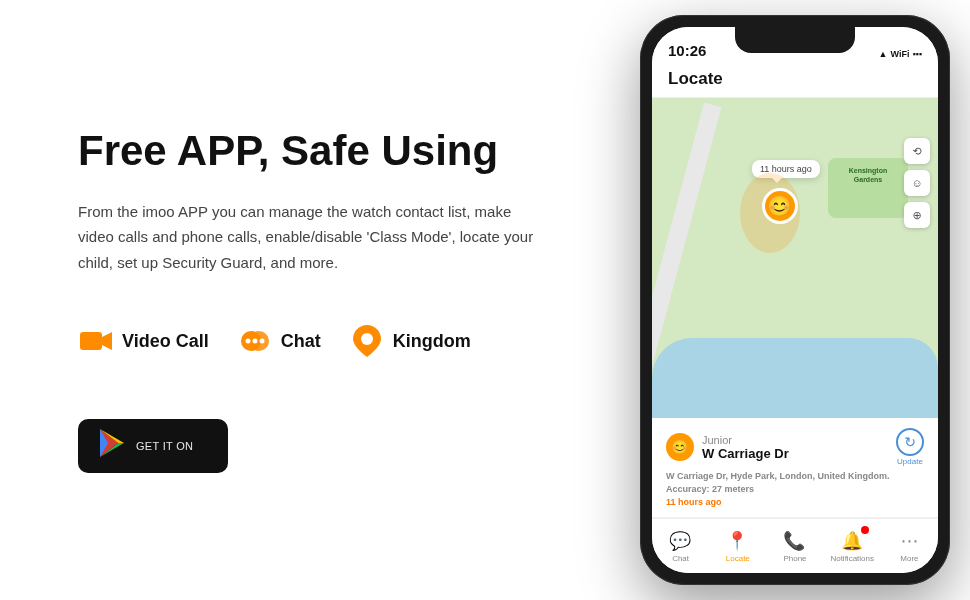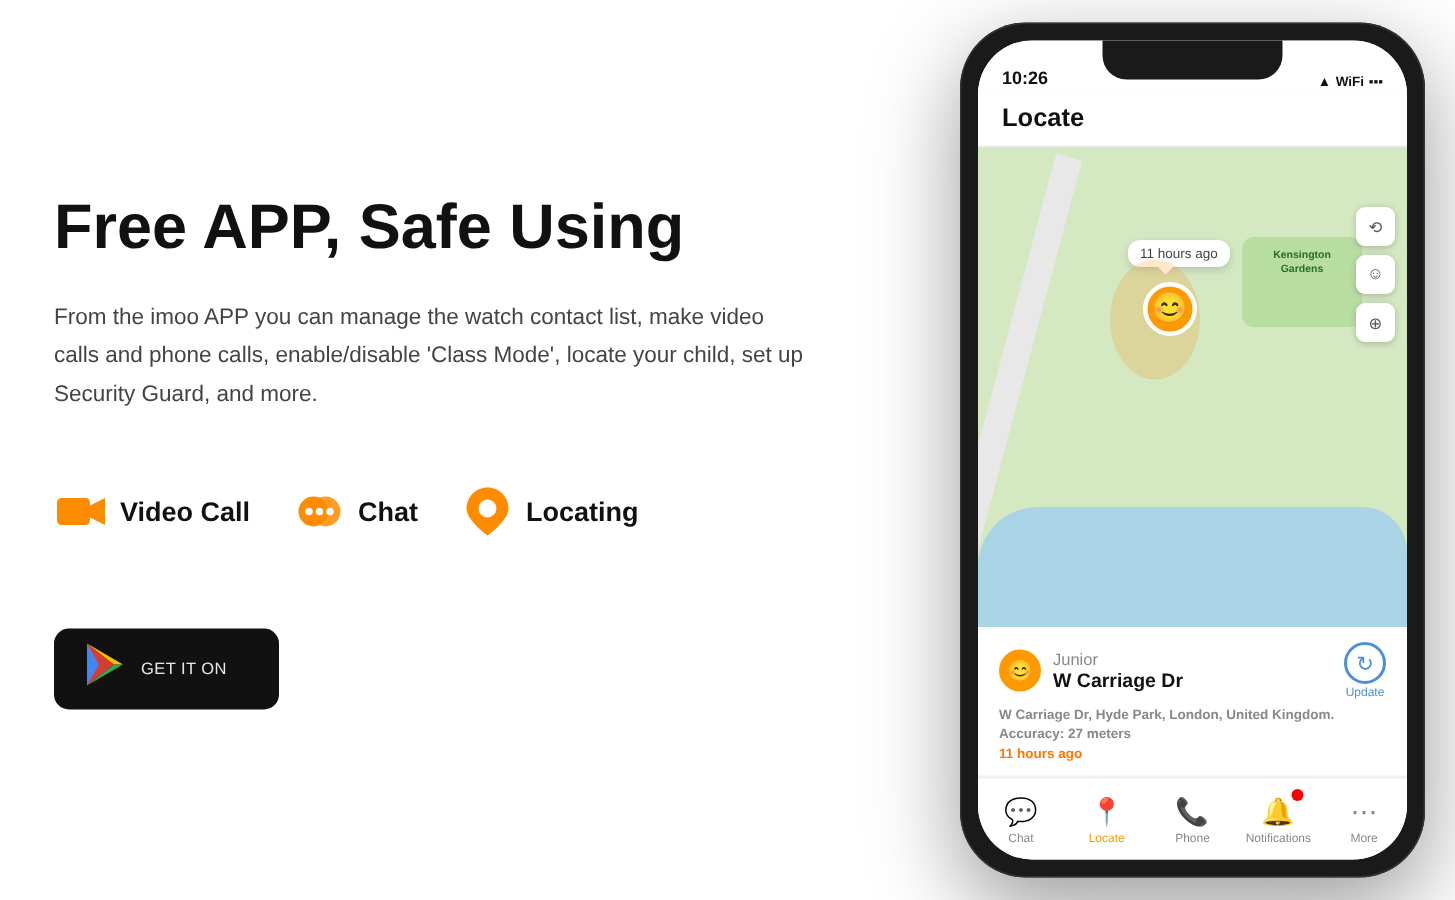--- a/index.html
+++ b/index.html
@@ -9,21 +9,21 @@
       background: #ffffff;
       font-family: -apple-system, BlinkMacSystemFont, 'Segoe UI', Arial, sans-serif;
       overflow: hidden;
       display: flex;
       align-items: center;
       position: relative;
     }
 
     .left-content {
       flex: 1;
-      padding: 40px 36px;
+      padding: 40px 78px;
       max-width: 620px;
     }
 
     .main-title {
       font-size: 42px;
       font-weight: 800;
       color: #111111;
       line-height: 1.15;
       margin-bottom: 24px;
     }
@@ -162,21 +162,21 @@
       display: flex;
       align-items: flex-end;
       padding: 0 16px 4px;
       justify-content: space-between;
       font-size: 11px;
       font-weight: 600;
       color: #111;
     }
 
     .status-time {
-      font-size: 12px;
+      font-size: 15px;
       font-weight: 700;
     }
 
     .status-icons {
       display: flex;
       align-items: center;
       gap: 3px;
       font-size: 9px;
     }
 
@@ -473,21 +473,21 @@
       <span class="feature-label">Chat</span>
     </div>
 
     <div class="feature-item">
       <div class="feature-icon">
         <svg width="32" height="36" viewBox="0 0 32 36">
           <path d="M16 2 C8 2 2 8.5 2 16 C2 24 16 34 16 34 C16 34 30 24 30 16 C30 8.5 24 2 16 2Z" fill="#FF8C00"></path>
           <circle cx="16" cy="16" r="6" fill="white"></circle>
         </svg>
       </div>
-      <span class="feature-label">Locating</span>
+      <span class="feature-label">Kingdom</span>
     </div>
 
 
   </div>
 
   <div class="store-buttons">
 
 
     <button class="store-btn">
       <div class="store-btn-inner">

